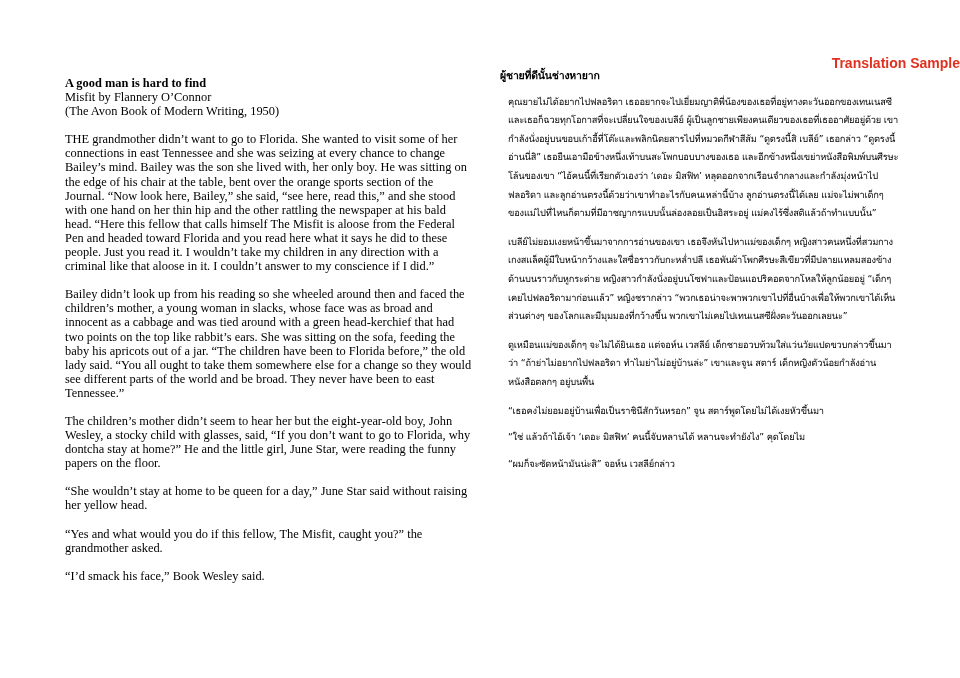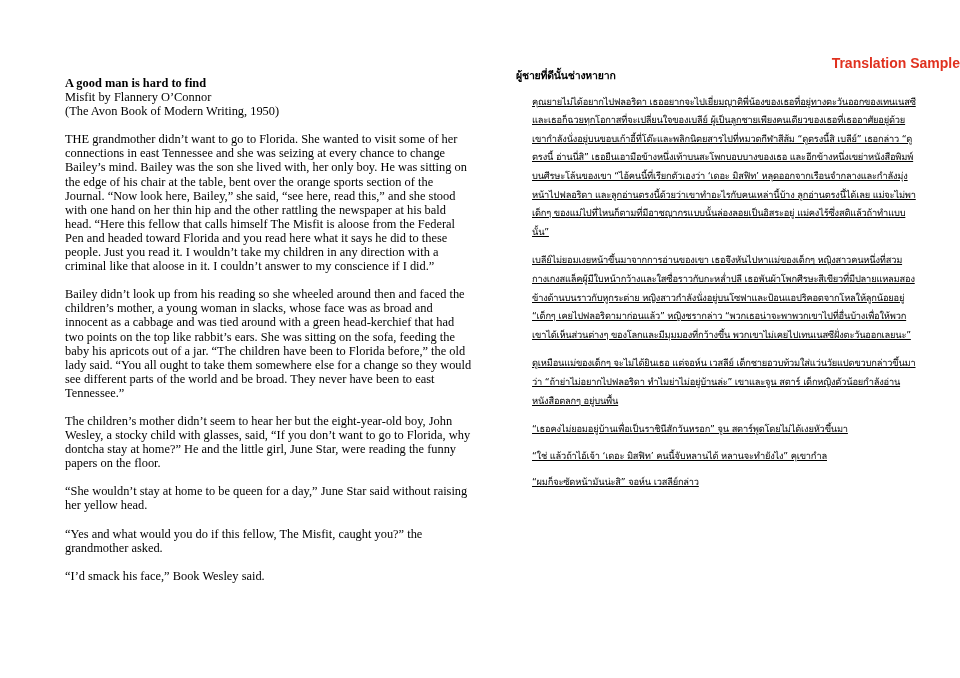--- a/index.html
+++ b/index.html
@@ -8,29 +8,29 @@
       position: absolute; left: 0; top: 39px; width: 960px; text-align: right;
       font-family: "Liberation Sans", sans-serif; font-weight: bold; font-size: 14px;
       color: #e0311f;
       margin-top: 16px;
     }
     .col-en {
       position: absolute; left: 65px; top: 76px; width: 410px;
       font-family: "Liberation Serif", serif; font-size: 12.4px; line-height: 14.1px;
     }
     .col-th {
-      position: absolute; left: 516px; top: 66px; width: 400px;
+      position: absolute; left: 500px; top: 66px; width: 400px;
       font-family: "DejaVu Sans", sans-serif; font-size: 9.3px; line-height: 18.6px;
       letter-spacing: -0.2px;
     }
     .en-title { font-weight: bold; }
     .en-meta { }
     .en-para { margin: 14px 0 0 0; }
     .th-title { font-weight: bold; font-size: 10.5px; margin-bottom: 8px; }
-    .th-para { margin: 0 0 10px 16px; text-decoration: underline; }
+    .th-para { margin: 0 0 10px 8px; }
     .th-para.short { margin-bottom: 8px; }
     p { margin: 0; }
   </style>
 </head>
 <body>
 
 <div class="page-title">Translation Sample</div>
 
 <div class="col-en">
   <div class="en-title">A good man is hard to find</div>
@@ -43,15 +43,15 @@
   <p class="en-para">“Yes and what would you do if this fellow, The Misfit, caught you?” the grandmother asked.</p>
   <p class="en-para">“I’d smack his face,” Book Wesley said.</p>
 </div>
 
 <div class="col-th">
   <div class="th-title">ผู้ชายที่ดีนั้นช่างหายาก</div>
   <p class="th-para">คุณยายไม่ได้อยากไปฟลอริดา เธออยากจะไปเยี่ยมญาติพี่น้องของเธอที่อยู่ทางตะวันออกของเทนเนสซี และเธอก็ฉวยทุกโอกาสที่จะเปลี่ยนใจของเบลีย์ ผู้เป็นลูกชายเพียงคนเดียวของเธอที่เธออาศัยอยู่ด้วย เขากำลังนั่งอยู่บนขอบเก้าอี้ที่โต๊ะและพลิกนิตยสารไปที่หมวดกีฬาสีส้ม “ดูตรงนี้สิ เบลีย์” เธอกล่าว “ดูตรงนี้ อ่านนี่สิ” เธอยืนเอามือข้างหนึ่งเท้าบนสะโพกบอบบางของเธอ และอีกข้างหนึ่งเขย่าหนังสือพิมพ์บนศีรษะโล้นของเขา “ไอ้คนนี้ที่เรียกตัวเองว่า ‘เดอะ มิสฟิท’ หลุดออกจากเรือนจำกลางและกำลังมุ่งหน้าไปฟลอริดา และลูกอ่านตรงนี้ด้วยว่าเขาทำอะไรกับคนเหล่านี้บ้าง ลูกอ่านตรงนี้ได้เลย แม่จะไม่พาเด็กๆ ของแม่ไปที่ไหนก็ตามที่มีอาชญากรแบบนั้นล่องลอยเป็นอิสระอยู่ แม่คงไร้ซึ่งสติแล้วถ้าทำแบบนั้น”</p>
   <p class="th-para">เบลีย์ไม่ยอมเงยหน้าขึ้นมาจากการอ่านของเขา เธอจึงหันไปหาแม่ของเด็กๆ หญิงสาวคนหนึ่งที่สวมกางเกงสแล็คผู้มีใบหน้ากว้างและใสซื่อราวกับกะหล่ำปลี เธอพันผ้าโพกศีรษะสีเขียวที่มีปลายแหลมสองข้างด้านบนราวกับหูกระต่าย หญิงสาวกำลังนั่งอยู่บนโซฟาและป้อนแอปริคอตจากโหลให้ลูกน้อยอยู่ “เด็กๆ เคยไปฟลอริดามาก่อนแล้ว” หญิงชรากล่าว “พวกเธอน่าจะพาพวกเขาไปที่อื่นบ้างเพื่อให้พวกเขาได้เห็นส่วนต่างๆ ของโลกและมีมุมมองที่กว้างขึ้น พวกเขาไม่เคยไปเทนเนสซีฝั่งตะวันออกเลยนะ”</p>
   <p class="th-para">ดูเหมือนแม่ของเด็กๆ จะไม่ได้ยินเธอ แต่จอห์น เวสลีย์ เด็กชายอวบท้วมใส่แว่นวัยแปดขวบกล่าวขึ้นมาว่า “ถ้าย่าไม่อยากไปฟลอริดา ทำไมย่าไม่อยู่บ้านล่ะ” เขาและจูน สตาร์ เด็กหญิงตัวน้อยกำลังอ่านหนังสือตลกๆ อยู่บนพื้น</p>
   <p class="th-para short">“เธอคงไม่ยอมอยู่บ้านเพื่อเป็นราชินีสักวันหรอก” จูน สตาร์พูดโดยไม่ได้เงยหัวขึ้นมา</p>
-  <p class="th-para short">“ใช่ แล้วถ้าไอ้เจ้า ‘เดอะ มิสฟิท’ คนนี้จับหลานได้ หลานจะทำยังไง” คุเขากำล</p>
+  <p class="th-para short">“ใช่ แล้วถ้าไอ้เจ้า ‘เดอะ มิสฟิท’ คนนี้จับหลานได้ หลานจะทำยังไง” คุดโดยไม</p>
   <p class="th-para short">“ผมก็จะซัดหน้ามันน่ะสิ” จอห์น เวสลีย์กล่าว</p>
 </div>
 
 </body></html>

